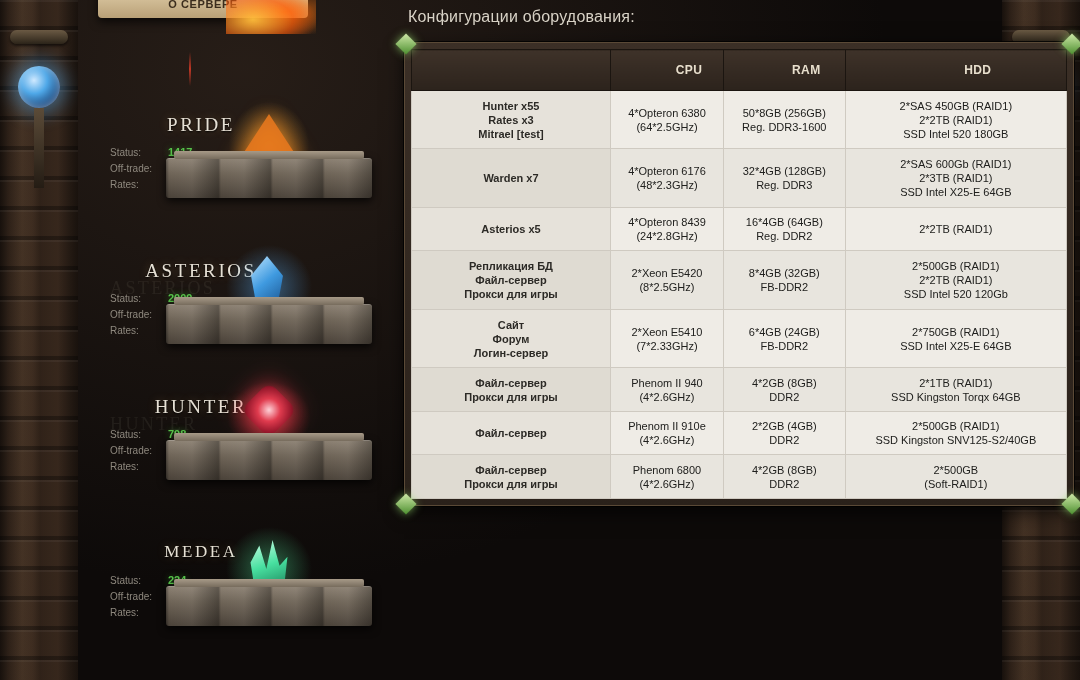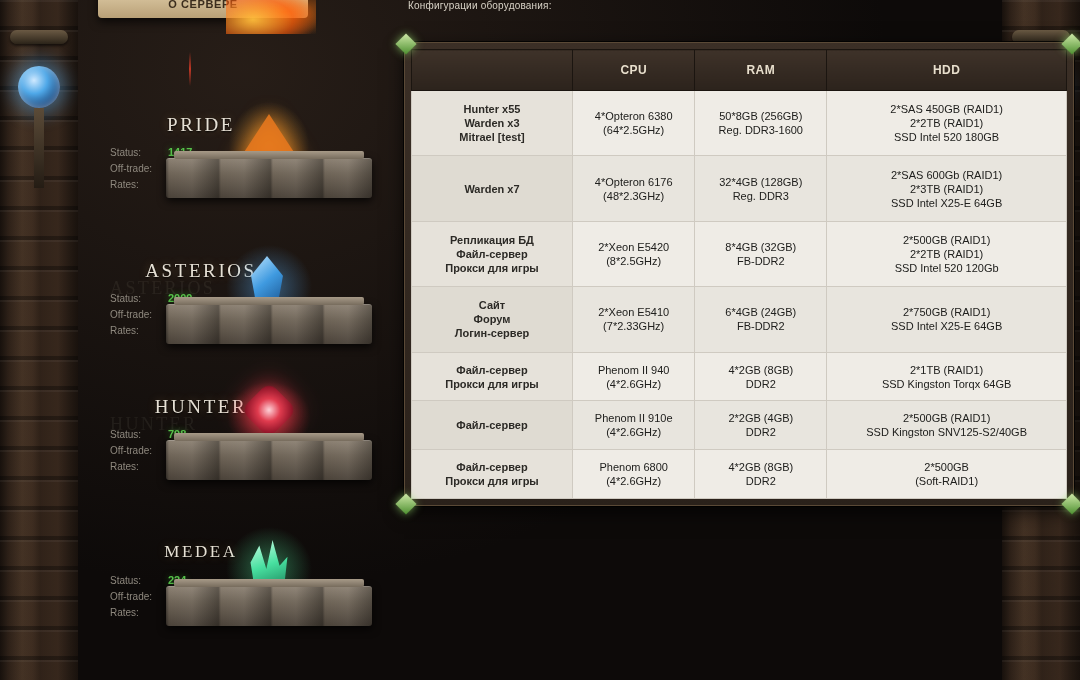--- a/index.html
+++ b/index.html
@@ -285,22 +285,22 @@
   .main {
     position: absolute;
     left: 246px;
     right: 0;
     top: 0;
     bottom: 0;
   }
   .main-title {
     position: absolute;
     left: 84px;
-    top: 0;
-    font-size: 10px;
+    top: 8px;
+    font-size: 16px;
     color: #d8d2c6;
     letter-spacing: 0.2px;
   }
 
   .table-frame {
     position: absolute;
     left: 80px;
     top: 42px;
     width: 670px;
     height: 464px;
@@ -337,20 +337,21 @@
     font-size: 11px;
     color: #20201e;
   }
   table.cfg th {
     background: linear-gradient(180deg, #3e3229, #2c231c);
     color: #e8dfcd;
     font-size: 12px;
     height: 38px;
     border: 1px solid #1b1510;
     letter-spacing: 0.4px;
+    padding-left: 45px;
   }
   table.cfg th.blank {
     width: 152px;
   }
   table.cfg td {
     border: 1px solid #cfcac1;
     text-align: center;
     vertical-align: middle;
     padding: 6px 4px;
     line-height: 14px;
@@ -477,21 +478,21 @@
               <th class="blank"></th>
               <th>CPU</th>
               <th>RAM</th>
               <th>HDD</th>
             </tr>
           </thead>
           <tbody id="cfg-body">
               <tr>
                 <td class="role">
                   <span class="cell-line">Hunter x55</span>
-                  <span class="cell-line">Warden x3</span>
+                  <span class="cell-line">Rates x3</span>
                   <span class="cell-line">Mitrael [test]</span>
                 </td>
                 <td>
                   <span class="cell-line">4*Opteron 6380</span>
                   <span class="cell-line">(64*2.5GHz)</span>
                 </td>
                 <td>
                   <span class="cell-line">50*8GB (256GB)</span>
                   <span class="cell-line">Reg. DDR3-1600</span>
                 </td>
@@ -514,20 +515,36 @@
                   <span class="cell-line">Reg. DDR3</span>
                 </td>
                 <td>
                   <span class="cell-line">2*SAS 600Gb (RAID1)</span>
                   <span class="cell-line">2*3TB (RAID1)</span>
                   <span class="cell-line">SSD Intel X25-E 64GB</span>
                 </td>
               </tr>
               <tr>
                 <td class="role">
+                  <span class="cell-line">Asterios x5</span>
+                </td>
+                <td>
+                  <span class="cell-line">4*Opteron 8439</span>
+                  <span class="cell-line">(24*2.8GHz)</span>
+                </td>
+                <td>
+                  <span class="cell-line">16*4GB (64GB)</span>
+                  <span class="cell-line">Reg. DDR2</span>
+                </td>
+                <td>
+                  <span class="cell-line">2*2TB (RAID1)</span>
+                </td>
+              </tr>
+              <tr>
+                <td class="role">
                   <span class="cell-line">Репликация БД</span>
                   <span class="cell-line">Файл-сервер</span>
                   <span class="cell-line">Прокси для игры</span>
                 </td>
                 <td>
                   <span class="cell-line">2*Xeon E5420</span>
                   <span class="cell-line">(8*2.5GHz)</span>
                 </td>
                 <td>
                   <span class="cell-line">8*4GB (32GB)</span>

